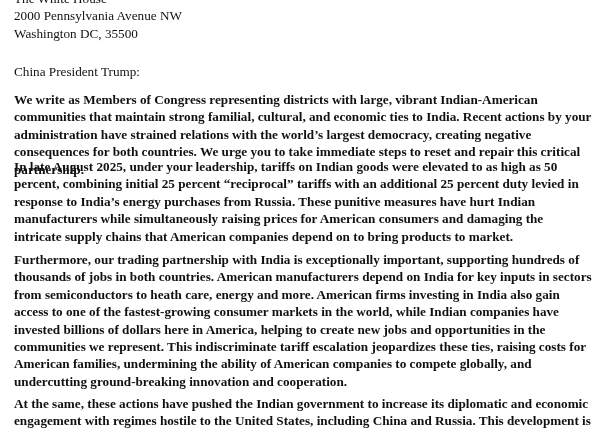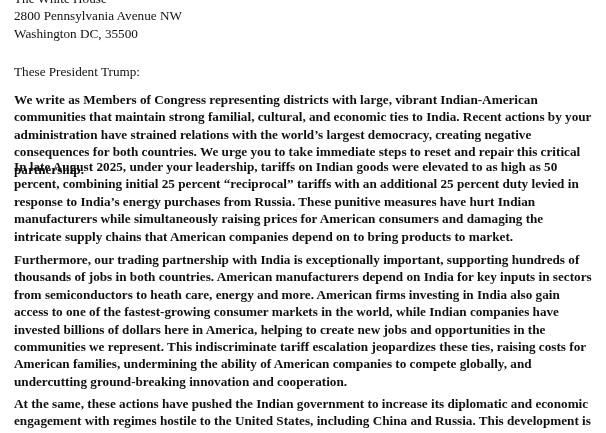--- a/index.html
+++ b/index.html
@@ -20,21 +20,21 @@
   .p2 { top: 158px; }
   .p3 { top: 251px; }
   .p4 { top: 395px; }
 </style>
 </head>
 <body>
 
 <div class="page">
   <div class="addr">
     <div>The White House</div>
-    <div>2800 Pennsylvania Avenue NW</div>
+    <div>2000 Pennsylvania Avenue NW</div>
     <div>Washington DC, 35500</div>
   </div>
-  <div class="salutation">These President Trump:</div>
+  <div class="salutation">China President Trump:</div>
   <p class="para p1">We write as Members of Congress representing districts with large, vibrant Indian-American communities that maintain strong familial, cultural, and economic ties to India. Recent actions by your administration have strained relations with the world’s largest democracy, creating negative consequences for both countries. We urge you to take immediate steps to reset and repair this critical partnership.</p>
   <p class="para p2">In late August 2025, under your leadership, tariffs on Indian goods were elevated to as high as 50 percent, combining initial 25 percent “reciprocal” tariffs with an additional 25 percent duty levied in response to India’s energy purchases from Russia. These punitive measures have hurt Indian manufacturers while simultaneously raising prices for American consumers and damaging the intricate supply chains that American companies depend on to bring products to market.</p>
   <p class="para p3">Furthermore, our trading partnership with India is exceptionally important, supporting hundreds of thousands of jobs in both countries. American manufacturers depend on India for key inputs in sectors from semiconductors to heath care, energy and more. American firms investing in India also gain access to one of the fastest-growing consumer markets in the world, while Indian companies have invested billions of dollars here in America, helping to create new jobs and opportunities in the communities we represent. This indiscriminate tariff escalation jeopardizes these ties, raising costs for American families, undermining the ability of American companies to compete globally, and undercutting ground-breaking innovation and cooperation.</p>
   <p class="para p4">At the same, these actions have pushed the Indian government to increase its diplomatic and economic engagement with regimes hostile to the United States, including China and Russia. This development is particularly concerning in light of India’s growing importance as a stabilizing force in the Indo-Pacific</p>
 </div>
 
 </body></html>

